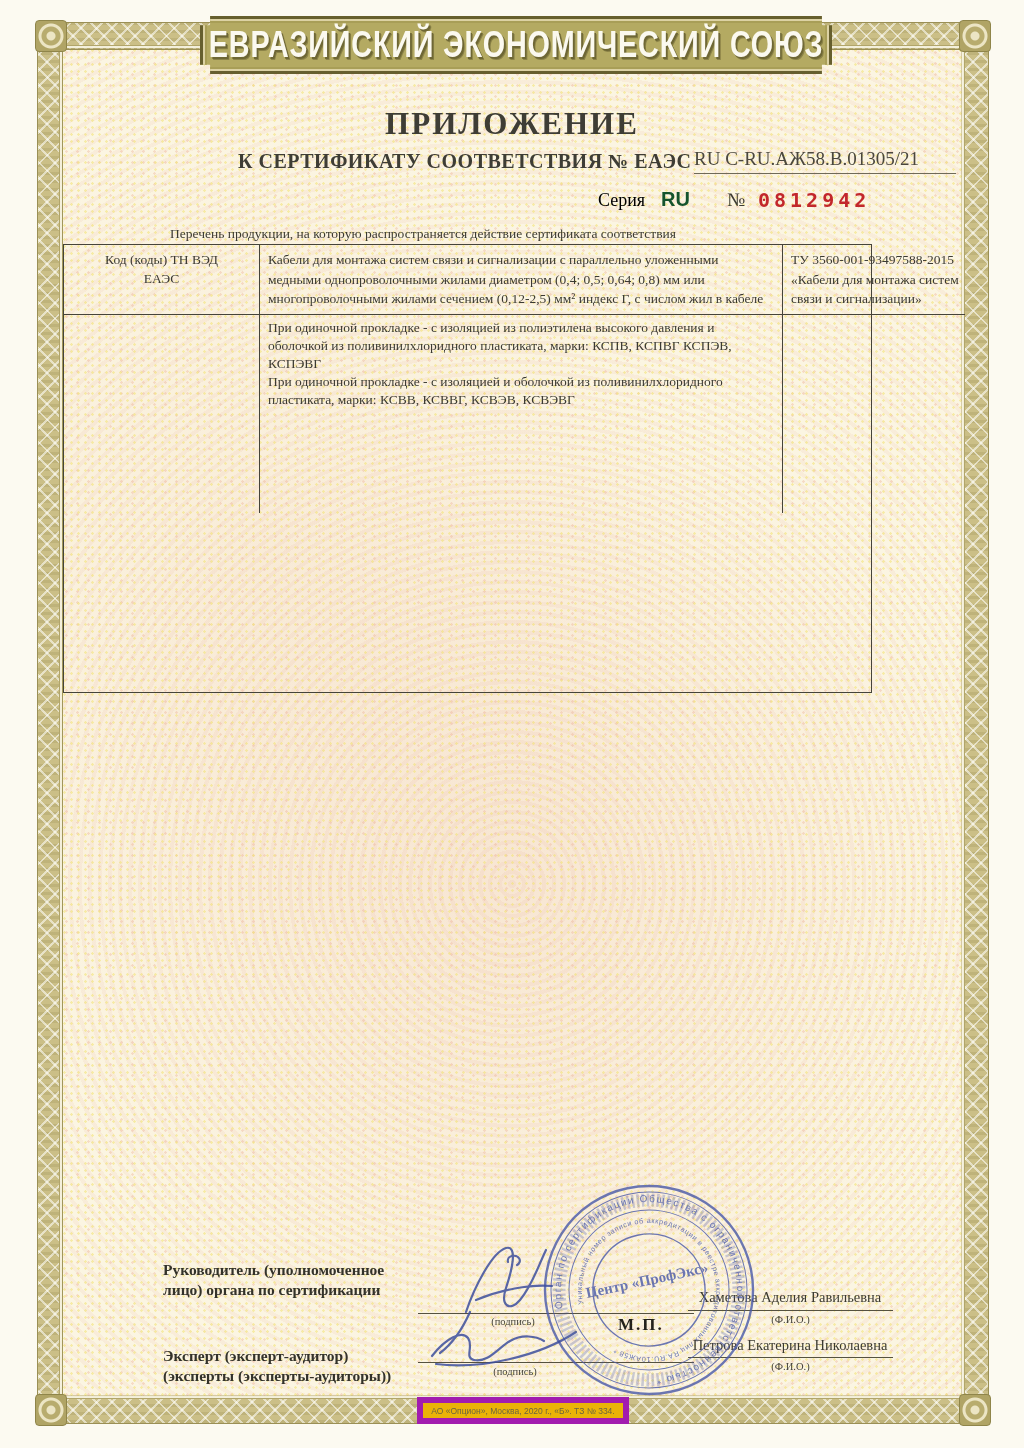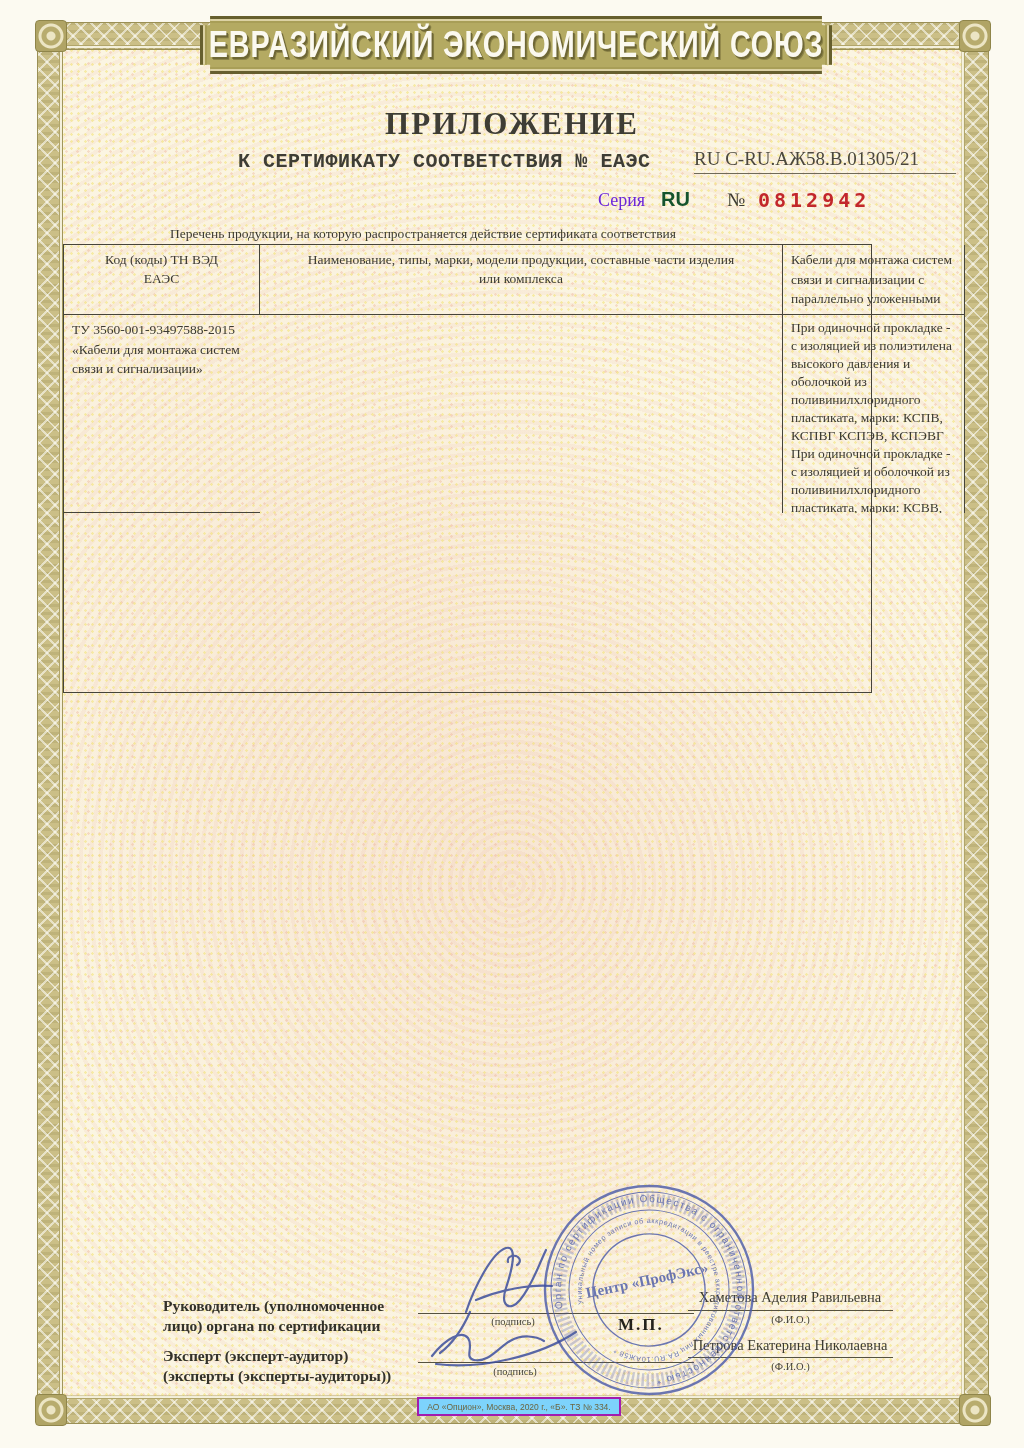--- a/index.html
+++ b/index.html
@@ -66,28 +66,28 @@
     text-shadow:2px 2px 0 #6e6735, 3px 3px 0 rgba(90,84,40,.45);
   }
 
   
   .doc-title{
     position:absolute;z-index:4;left:61px;top:106px;width:902px;text-align:center;
     font-size:31px;font-weight:bold;letter-spacing:2px;color:#3e3d35;
   }
   .subtitle{
     position:absolute;z-index:4;left:238px;top:150px;
-    font-size:20px;font-weight:bold;color:#3e3d35;letter-spacing:.5px;white-space:nowrap;font-family:Liberation Mono, monospace;
+    font-size:20px;font-weight:bold;color:#3e3d35;letter-spacing:.5px;white-space:nowrap;
   }
   .cert-number{
     position:absolute;z-index:4;left:694px;top:148px;width:262px;
     font-size:19px;color:#4a473d;white-space:nowrap;
     border-bottom:1px solid #6f6a58;padding-bottom:3px;
   }
-  .series-label{position:absolute;z-index:4;left:598px;top:190px;font-size:18px;color:#6d28d9;}
+  .series-label{position:absolute;z-index:4;left:598px;top:190px;font-size:18px;color:#000000;}
   .series-value{
     position:absolute;z-index:4;left:661px;top:188px;
     font-family:"Liberation Sans","DejaVu Sans",sans-serif;
     font-size:20px;font-weight:bold;color:#14532d;
   }
   .number-sign{position:absolute;z-index:4;left:727px;top:189px;font-size:19px;color:#3c3b33;}
   .number-value{
     position:absolute;z-index:4;left:758px;top:188px;
     font-family:"DejaVu Sans Mono",monospace;
     font-size:20px;font-weight:bold;color:#c2272b;letter-spacing:4px;
@@ -136,21 +136,21 @@
     position:absolute;z-index:4;left:618px;top:1315px;
     font-size:17px;font-weight:bold;letter-spacing:2px;color:#23221c;
   }
 
   .stamp-svg{position:absolute;z-index:6;left:534px;top:1175px;}
   .sig-svg{position:absolute;z-index:7;left:0;top:0;}
 
   
   .footer-box{
     position:absolute;z-index:5;left:417px;top:1397px;width:200px;height:15px;
-    background:#7dd3fc;border:2px solid #a21caf;
+    background:#eab308;border:6px solid #a21caf;
     display:flex;align-items:center;justify-content:center;
   }
   .footer-text{
     font-family:"Liberation Sans","DejaVu Sans",sans-serif;
     font-size:8.5px;color:#6b6540;white-space:nowrap;
   }
 </style>
 </head>
 <body>
 
@@ -175,36 +175,33 @@
 <div class="series-label">Серия</div>
 <div class="series-value">RU</div>
 <div class="number-sign">№</div>
 <div class="number-value">0812942</div>
 <div class="caption">Перечень продукции, на которую распространяется действие сертификата соответствия</div>
 
 <div class="product-table">
   <div class="cell hdr">
     <span class="hdr-inner w120">Код (коды) ТН ВЭД ЕАЭС</span>
   </div>
-  <div class="cell hdr">
-    <span class="hdr-inner w430">Наименование, типы, марки, модели продукции, составные части изделия или комплекса</span>
-  </div>
 
   <div class="cell body">Кабели для монтажа систем связи и сигнализации с параллельно уложенными медными однопроволочными жилами диаметром (0,4; 0,5; 0,64; 0,8) мм или многопроволочными жилами сечением (0,12-2,5) мм² индекс Г, с числом жил в кабеле (2-20) или скрученными попарно (до 40 пар),  с экраном (индекс Э) или без экрана, предназначенные для эксплуатации в сетях связи и сигнализации в условиях одиночной и групповой прокладки при напряжении до 145 В переменного тока в диапазоне до 50 Гц для кабелей с медными однопроволочными  жилами или многопроволочными жилами сечениями (0,12-0,35) мм² и 300 В переменного тока или не более 420 В постоянного тока для кабелей с многопроволочными жилами сечениями (0,5-2,5) мм², марок</div>
   <div class="cell body-doc last-col">ТУ 3560-001-93497588-2015 «Кабели для монтажа систем связи и сигнализации»</div>
 
   <div class="cell last-row"></div>
   <div class="cell marks body last-row">
     <p>При одиночной прокладке - с изоляцией из полиэтилена высокого давления и оболочкой из поливинилхлоридного пластиката, марки: КСПВ, КСПВГ КСПЭВ,  КСПЭВГ</p>
     <p>При одиночной прокладке - с изоляцией и оболочкой из поливинилхлоридного пластиката, марки: КСВВ, КСВВГ, КСВЭВ, КСВЭВГ</p>
   </div>
   <div class="cell last-col last-row"></div>
 </div>
 
-<div class="sig-label" style="left:163px;top:1296px;">Руководитель (уполномоченное лицо) органа по сертификации</div>
+<div class="sig-label" style="left:163px;top:1260px;">Руководитель (уполномоченное лицо) органа по сертификации</div>
 <div class="sig-line" style="left:418px;top:1313px;width:276px;"></div>
 <div class="small-cap" style="left:438px;top:1316px;width:150px;">(подпись)</div>
 
 <div class="sig-label" style="left:163px;top:1346px;">Эксперт (эксперт-аудитор) (эксперты (эксперты-аудиторы))</div>
 <div class="sig-line" style="left:418px;top:1362px;width:276px;"></div>
 <div class="small-cap" style="left:440px;top:1366px;width:150px;">(подпись)</div>
 
 <div class="fio-name" style="left:665px;top:1289px;">Хаметова Аделия Равильевна</div>
 <div class="sig-line" style="left:688px;top:1310px;width:205px;"></div>
 <div class="small-cap" style="left:688px;top:1314px;width:205px;">(Ф.И.О.)</div>

